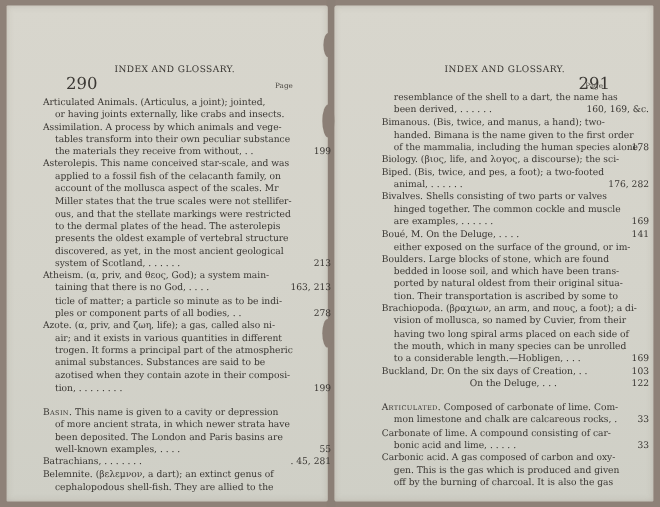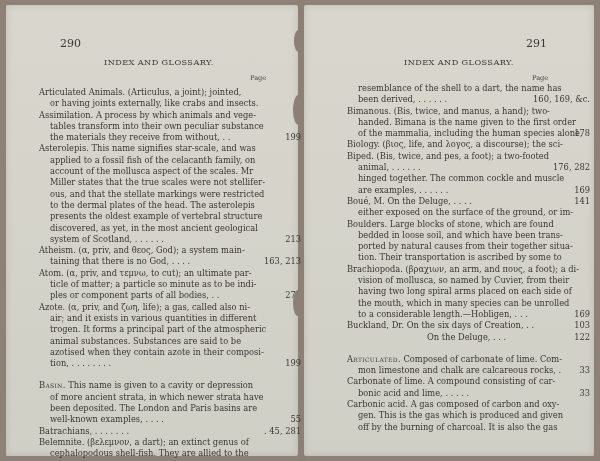--- a/index.html
+++ b/index.html
@@ -31,22 +31,22 @@
 
   .running-head {
     position: absolute;
     top: 52px;
     font-size: 8.2px;
     letter-spacing: 0.4px;
     color: #3a3733;
   }
   .folio {
     position: absolute;
-    top: 32px;
-    font-size: 11px;
+    top: 62px;
+    font-size: 15px;
     color: #3a3733;
   }
   .page-label {
     position: absolute;
     font-size: 6.6px;
     color: #4a4640;
   }
 
   .entries {
     position: absolute;
@@ -86,36 +86,35 @@
       <div class="entry">
         <span class="line">Articulated Animals.  (Articulus, a joint); jointed,</span>
         <span class="line cont">or having joints externally, like crabs and insects.</span>
       </div>
       <div class="entry">
         <span class="line">Assimilation.  A process by which animals and vege-</span>
         <span class="line cont">tables transform into their own peculiar substance</span>
         <span class="line cont">the materials they receive from without,      .      .<span class="pg">199</span></span>
       </div>
       <div class="entry">
-        <span class="line">Asterolepis.  This name signifies star-scale, and was</span>
+        <span class="line">Asterolepis.  This name conceived star-scale, and was</span>
         <span class="line cont">applied to a fossil fish of the celacanth family, on</span>
         <span class="line cont">account of the mollusca aspect of the scales.  Mr</span>
         <span class="line cont">Miller states that the true scales were not stellifer-</span>
         <span class="line cont">ous, and that the stellate markings were restricted</span>
         <span class="line cont">to the dermal plates of the head.  The asterolepis</span>
         <span class="line cont">presents the oldest example of vertebral structure</span>
         <span class="line cont">discovered, as yet, in the most ancient geological</span>
         <span class="line cont">system of Scotland,   .    .    .    .    .    .<span class="pg">213</span></span>
       </div>
       <div class="entry">
         <span class="line">Atheism.  (α, priv, and θεος, God); a system main-</span>
         <span class="line cont">taining that there is no God, .    .    .    .<span class="pg">163, 213</span></span>
       </div>
       <div class="entry">
-        <span class="line">Atom.  (α, priv, and τεμνω, to cut); an ultimate par-</span>
         <span class="line cont">ticle of matter; a particle so minute as to be indi-</span>
         <span class="line cont">ples or component parts of all bodies,     .     .<span class="pg">278</span></span>
       </div>
       <div class="entry">
         <span class="line">Azote.  (α, priv, and ζωη, life); a gas, called also ni-</span>
         <span class="line cont">air; and it exists in various quantities in different</span>
         <span class="line cont">trogen.  It forms a principal part of the atmospheric</span>
         <span class="line cont">animal substances.  Substances are said to be</span>
         <span class="line cont">azotised when they contain azote in their composi-</span>
         <span class="line cont">tion,    .    .    .    .    .    .    .    .<span class="pg">199</span></span>
@@ -152,31 +151,32 @@
         <span class="line cont">of the mammalia, including the human species alone,<span class="pg">178</span></span>
       </div>
       <div class="entry">
         <span class="line">Biology.  (βιος, life, and λογος, a discourse); the sci-</span>
       </div>
       <div class="entry">
         <span class="line">Biped.  (Bis, twice, and pes, a foot); a two-footed</span>
         <span class="line cont">animal,    .    .    .    .    .    .<span class="pg">176, 282</span></span>
       </div>
       <div class="entry">
+        <span class="line">Bivalves.  Shells consisting of two parts or valves</span>
         <span class="line cont">hinged together.  The common cockle and muscle</span>
         <span class="line cont">are examples,  .    .    .    .    .    .<span class="pg">169</span></span>
       </div>
       <div class="entry">
         <span class="line">Boué, M.  On the Deluge,    .    .    .    .<span class="pg">141</span></span>
       </div>
       <div class="entry">
         <span class="line cont">either exposed on the surface of the ground, or im-</span>
         <span class="line">Boulders.  Large blocks of stone, which are found</span>
         <span class="line cont">bedded in loose soil, and which have been trans-</span>
-        <span class="line cont">ported by natural causes from their together situa-</span>
+        <span class="line cont">ported by natural oldest from their original situa-</span>
         <span class="line cont">tion.  Their transportation is ascribed by some to</span>
       </div>
       <div class="entry">
         <span class="line">Brachiopoda.  (βραχιων, an arm, and πους, a foot); a di-</span>
         <span class="line cont">vision of mollusca, so named by Cuvier, from their</span>
         <span class="line cont">having two long spiral arms placed on each side of</span>
         <span class="line cont">the mouth, which in many species can be unrolled</span>
         <span class="line cont">to a considerable length.—Hobligen,  .    .    .<span class="pg">169</span></span>
       </div>
       <div class="entry">

